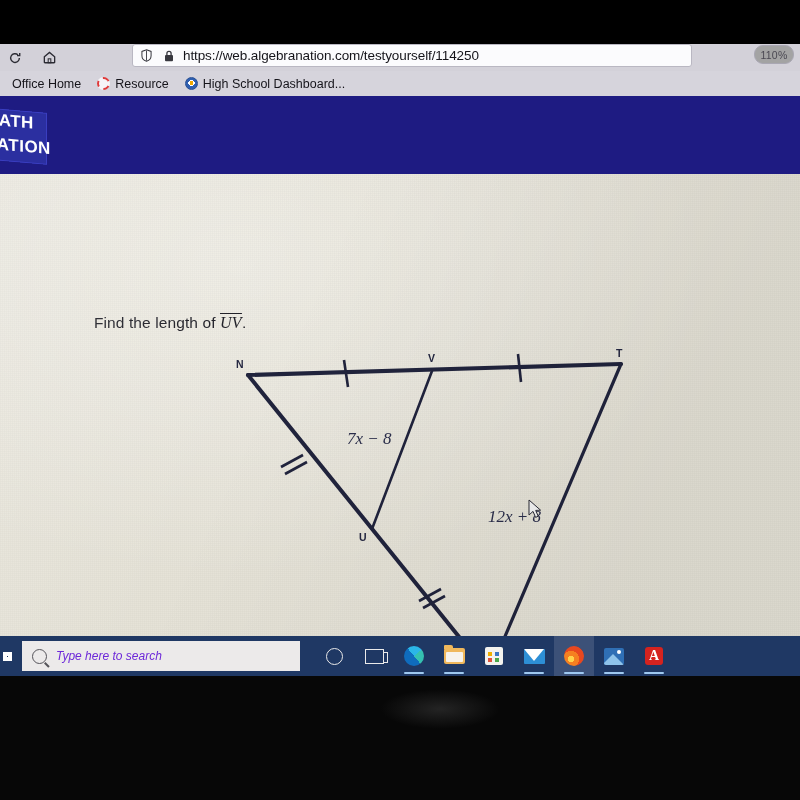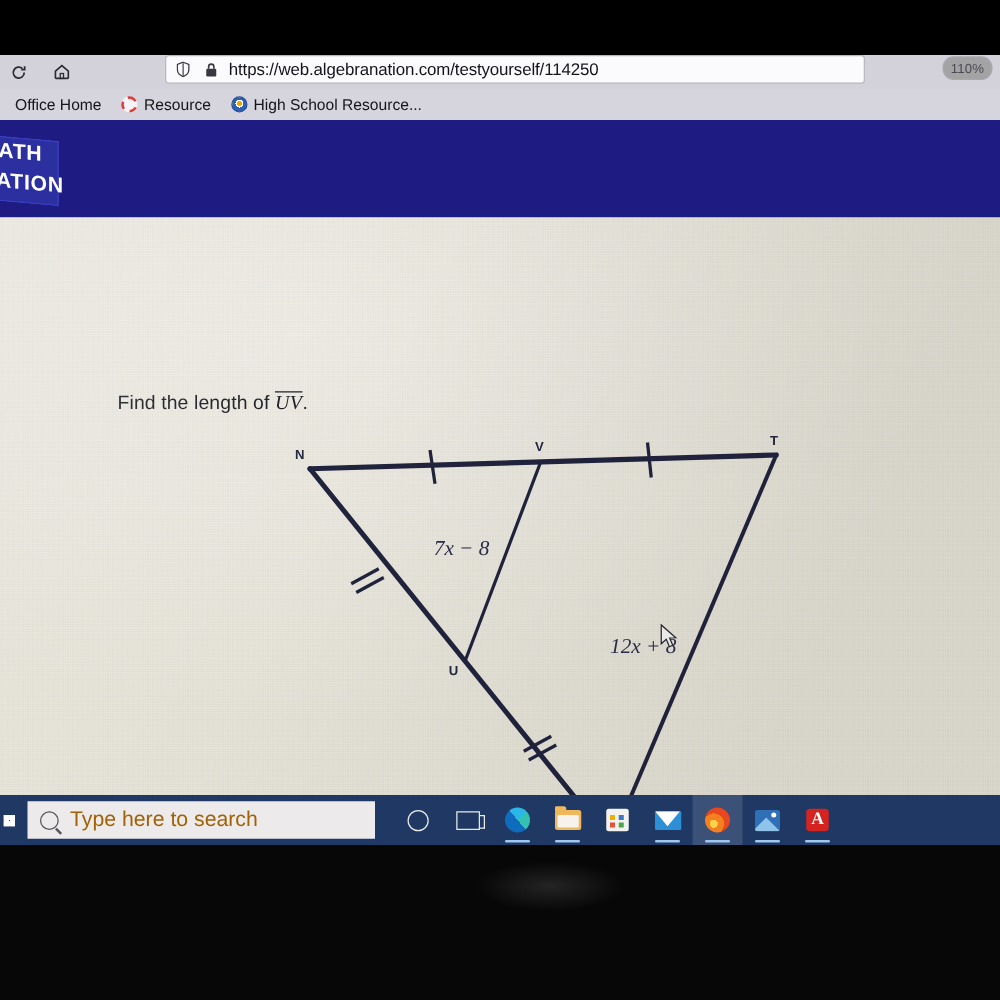--- a/index.html
+++ b/index.html
@@ -294,23 +294,24 @@
   }
   #search-box .srch::after {
     content:"";
     position:absolute;
     right: -4px; bottom: -3px;
     width: 6px; height: 1.6px;
     background: #55545a;
     transform: rotate(45deg);
   }
   #search-placeholder {
-    font-size: 17px;
-    color: #a16207;
+    font-size: 12px;
+    color: #6d28d9;
     white-space: nowrap;
+    font-style: italic;
   }
   #task-icons {
     display: flex;
     align-items: center;
     margin-left: 14px;
     height: 40px;
   }
   .task-ico {
     width: 40px; height: 40px;
     display: flex;
@@ -504,21 +505,21 @@
         <div class="bookmark">
           <span class="bm-ico office"></span>
           <span>Office Home</span>
         </div>
         <div class="bookmark">
           <span class="bm-ico dashboard"></span>
           <span>Resource</span>
         </div>
         <div class="bookmark">
           <span class="bm-ico resource"></span>
-          <span>High School Resource...</span>
+          <span>High School Dashboard...</span>
         </div>
       </div>
     </div>
 
     <div id="mn-banner">
       <div id="mn-logo">
         <div class="mn-line">MATH</div>
         <div class="mn-line">NATION</div>
       </div>
     </div>

